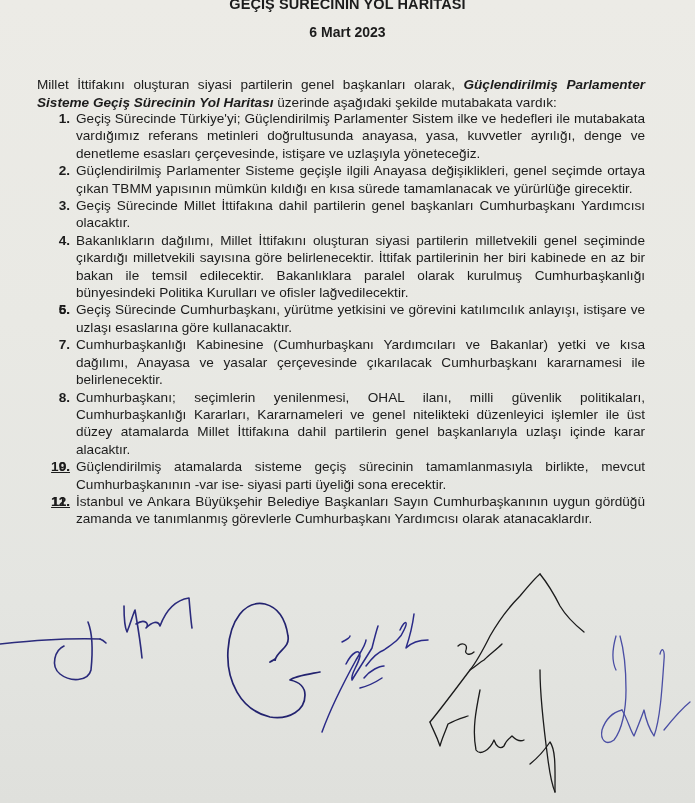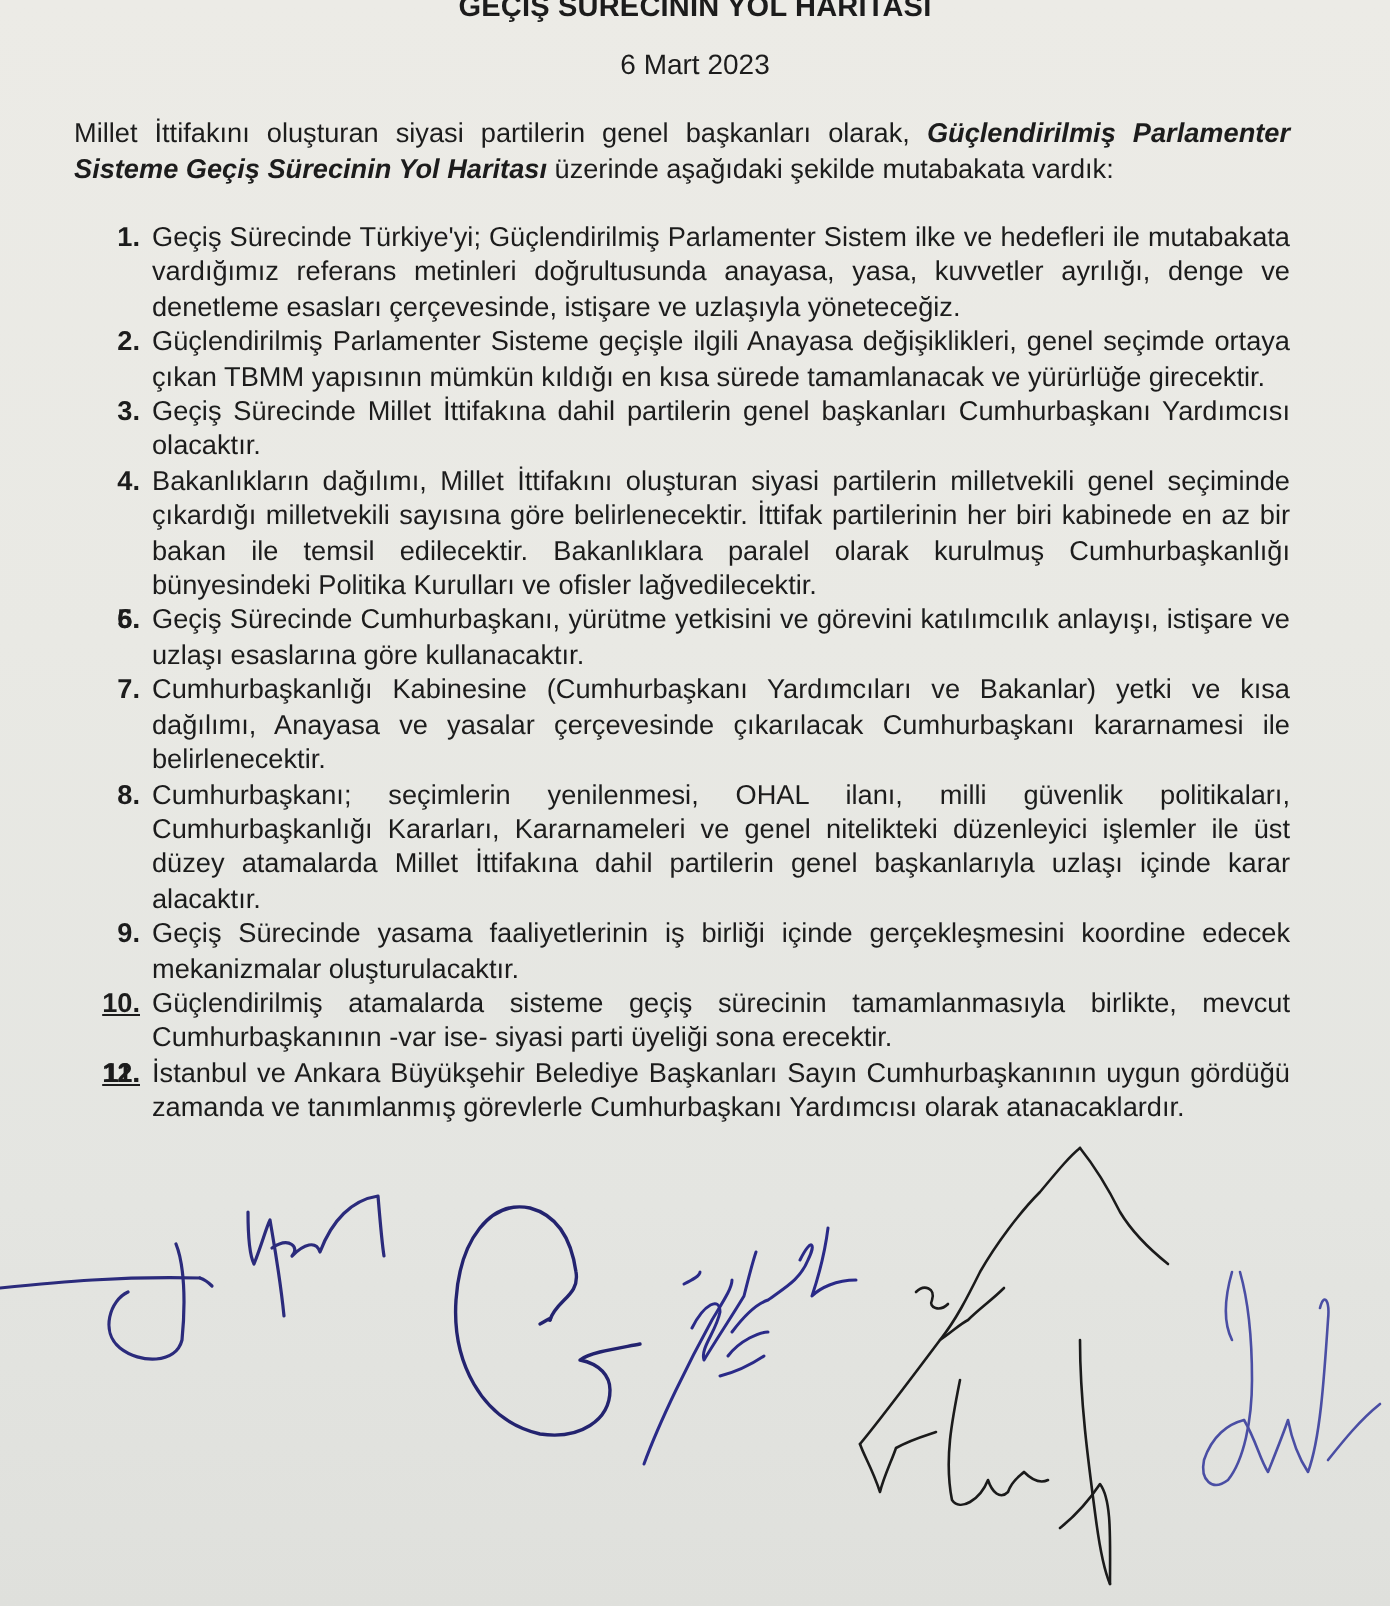--- a/index.html
+++ b/index.html
@@ -27,27 +27,27 @@
     text-align: center;
     font-weight: bold;
     font-size: 14.5px;
     letter-spacing: 0.1px;
   }
   .date {
     position: absolute;
     left: 0; width: 695px;
     top: 24px;
     text-align: center;
-    font-weight: normal;
+    font-weight: bold;
     font-size: 14px;
   }
   .intro {
     position: absolute;
     left: 37px;
-    top: 58px;
+    top: 76px;
     width: 608px;
     font-size: 13.6px;
     line-height: 17.5px;
     text-align: justify;
   }
   .intro b i, .intro .bi {
     font-weight: bold;
     font-style: italic;
   }
   ol.items {
@@ -103,21 +103,21 @@
 
   <ol class="items">
     <li><span class="num">1.</span><span>Geçiş Sürecinde Türkiye'yi; Güçlendirilmiş Parlamenter Sistem ilke ve hedefleri ile mutabakata vardığımız referans metinleri doğrultusunda anayasa, yasa, kuvvetler ayrılığı, denge ve denetleme esasları çerçevesinde, istişare ve uzlaşıyla yöneteceğiz.</span></li>
     <li><span class="num">2.</span><span>Güçlendirilmiş Parlamenter Sisteme geçişle ilgili Anayasa değişiklikleri, genel seçimde ortaya çıkan TBMM yapısının mümkün kıldığı en kısa sürede tamamlanacak ve yürürlüğe girecektir.</span></li>
     <li><span class="num">3.</span><span>Geçiş Sürecinde Millet İttifakına dahil partilerin genel başkanları Cumhurbaşkanı Yardımcısı olacaktır.</span></li>
     <li><span class="num">4.</span><span>Bakanlıkların dağılımı, Millet İttifakını oluşturan siyasi partilerin milletvekili genel seçiminde çıkardığı milletvekili sayısına göre belirlenecektir. İttifak partilerinin her biri kabinede en az bir bakan ile temsil edilecektir. Bakanlıklara paralel olarak kurulmuş Cumhurbaşkanlığı bünyesindeki Politika Kurulları ve ofisler lağvedilecektir.</span></li>
     <li><span class="num">5.</span></li>
     <li><span class="num">6.</span><span>Geçiş Sürecinde Cumhurbaşkanı, yürütme yetkisini ve görevini katılımcılık anlayışı, istişare ve uzlaşı esaslarına göre kullanacaktır.</span></li>
     <li><span class="num">7.</span><span>Cumhurbaşkanlığı Kabinesine (Cumhurbaşkanı Yardımcıları ve Bakanlar) yetki ve kısa dağılımı, Anayasa ve yasalar çerçevesinde çıkarılacak Cumhurbaşkanı kararnamesi ile belirlenecektir.</span></li>
     <li><span class="num">8.</span><span>Cumhurbaşkanı; seçimlerin yenilenmesi, OHAL ilanı, milli güvenlik politikaları, Cumhurbaşkanlığı Kararları, Kararnameleri ve genel nitelikteki düzenleyici işlemler ile üst düzey atamalarda Millet İttifakına dahil partilerin genel başkanlarıyla uzlaşı içinde karar alacaktır.</span></li>
-    <li><span class="num">9.</span><span>Geçiş Sürecinde yasama faaliyetlerinin iş birliği içinde gerçekleşmesini koordine edecek mekanizmalar oluşturulacaktır.</span></li>
+    <li><span class="num">9.</span></li>
     <li><span class="num two">10.</span><span>Güçlendirilmiş atamalarda sisteme geçiş sürecinin tamamlanmasıyla birlikte, mevcut Cumhurbaşkanının -var ise- siyasi parti üyeliği sona erecektir.</span></li>
     <li><span class="num two">11.</span></li>
     <li><span class="num two">12.</span><span>İstanbul ve Ankara Büyükşehir Belediye Başkanları Sayın Cumhurbaşkanının uygun gördüğü zamanda ve tanımlanmış görevlerle Cumhurbaşkanı Yardımcısı olarak atanacaklardır.</span></li>
   </ol>
 
   <div class="signatures">
     <svg width="695" height="233" viewBox="0 0 695 233" fill="none" stroke-linecap="round" stroke-linejoin="round">
 
       <g stroke="#2b2b7c" stroke-width="1.6">
         <path d="M0 74 C30 71, 60 68, 100 69"></path>

